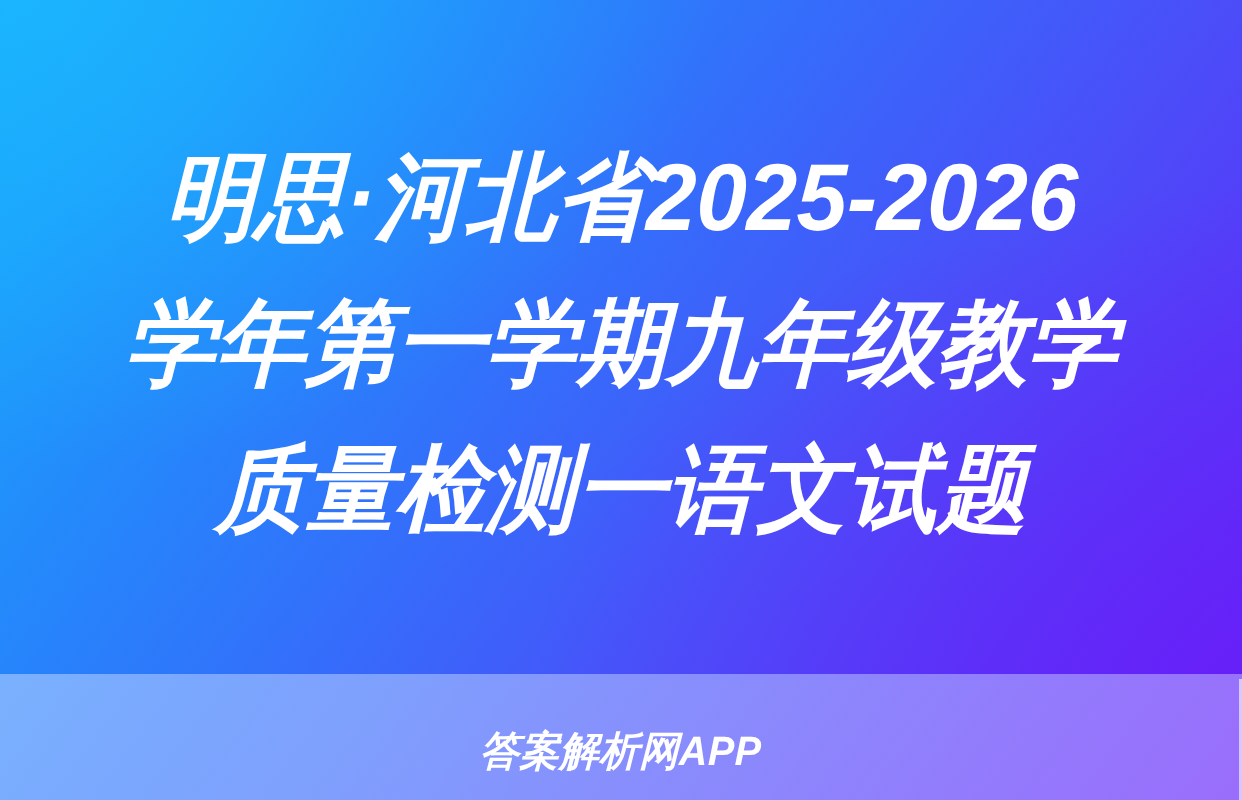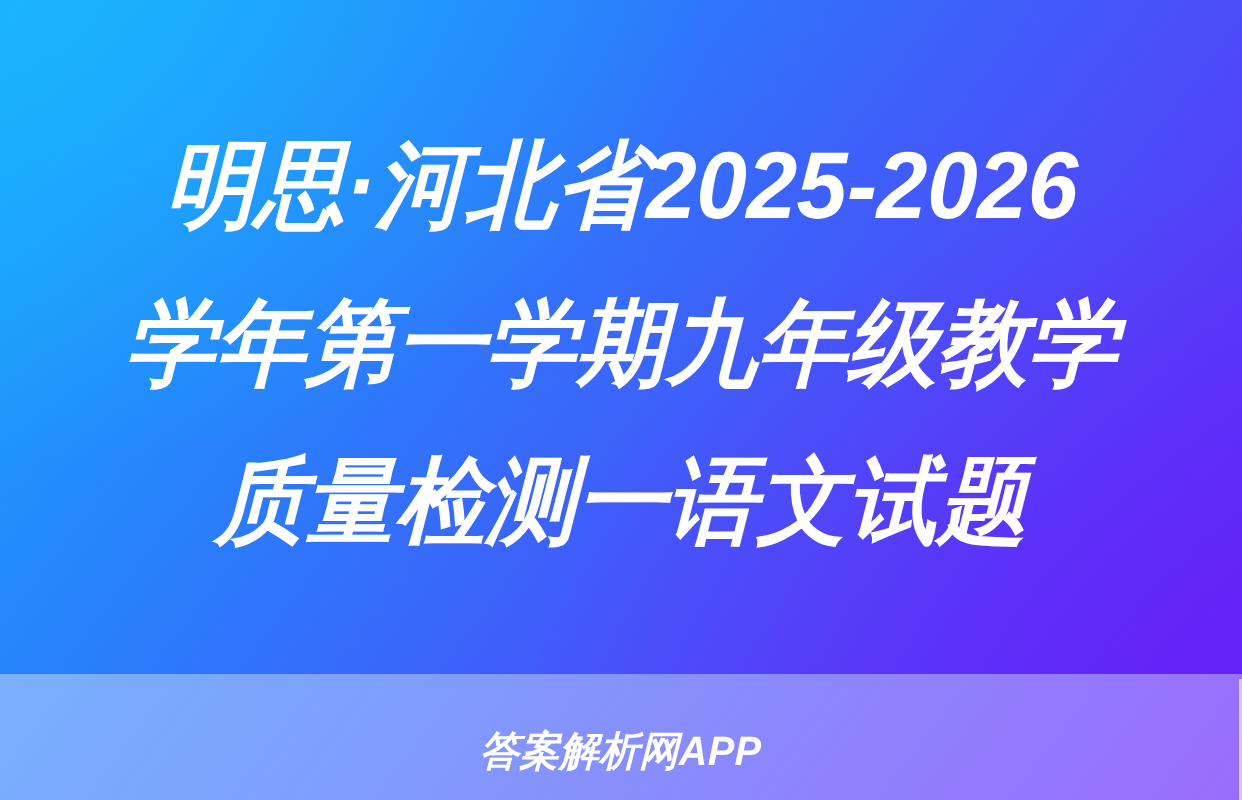--- a/index.html
+++ b/index.html
@@ -54,21 +54,21 @@
   .title-block {
     position: absolute;
     left: 0;
     top: 0;
     width: 1242px;
     height: 679px;
     display: flex;
     flex-direction: column;
     align-items: center;
     justify-content: center;
-    gap: 16px;
+    gap: 4px;
     padding-top: 6px;
     box-sizing: border-box;
   }
 
   .title-line {
     color: #ffffff;
     font-weight: 700;
     font-style: italic;
     font-size: 94px;
     line-height: 142px;

